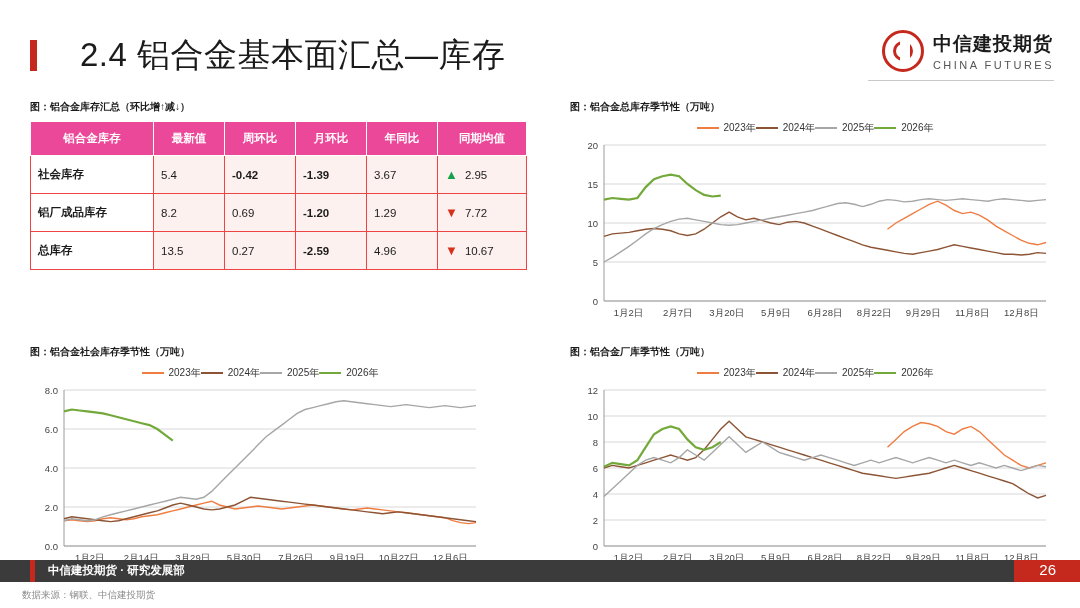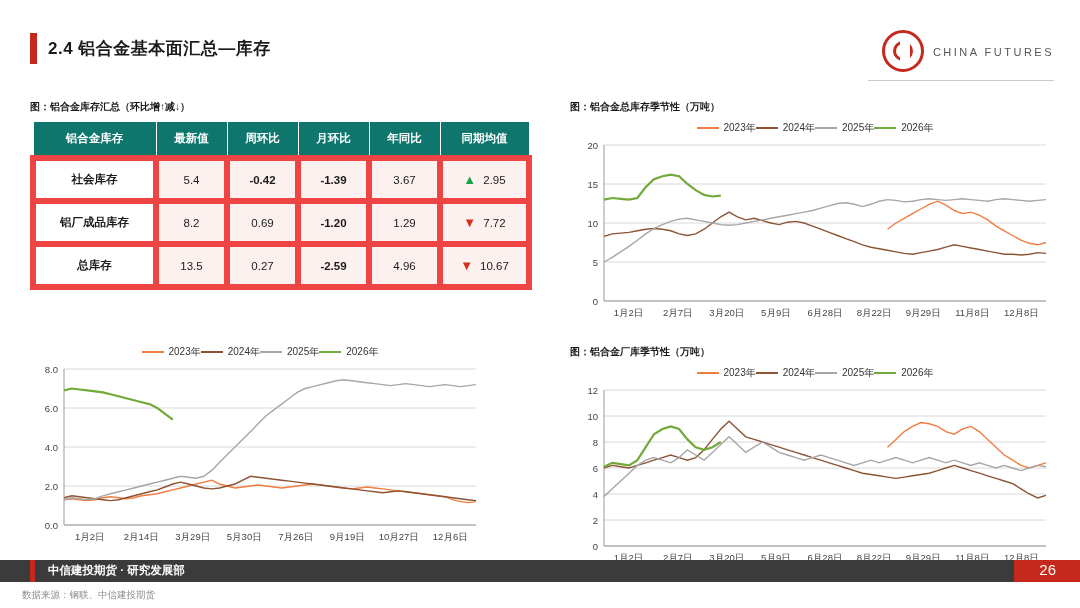--- a/index.html
+++ b/index.html
@@ -11,22 +11,23 @@
     overflow:hidden;
   }
   
   .title-bar{
     position:absolute;left:30px;top:33px;display:flex;align-items:center;
   }
   .title-accent{
     width:7px;height:31px;background:#c5281c;margin-right:11px;
   }
   .page-title{
-    font-size:17px;font-weight:bold;color:#1b1b1b;letter-spacing:0.5px;
+    font-size:33px;font-weight:normal;color:#1b1b1b;letter-spacing:0.5px;
     white-space:nowrap;
+    margin-left:32px;
   }
   .logo{
     position:absolute;right:26px;top:30px;display:flex;align-items:center;
   }
   .logo-mark{
     width:42px;height:42px;border-radius:50%;border:3px solid #c5281c;
     position:relative;margin-right:9px;box-sizing:border-box;
   }
   .logo-mark:before{
     content:"";position:absolute;left:8px;top:8px;width:20px;height:20px;
@@ -46,25 +47,25 @@
   .panel{position:absolute;}
   .panel-caption{
     font-size:10px;font-weight:bold;color:#1b1b1b;margin-bottom:7px;white-space:nowrap;
   }
 
   
   table.summary{
     border-collapse:collapse;font-size:11.5px;
   }
   table.summary th{
-    background:#0f766e;color:#ffffff;font-weight:bold;
+    background:#ec4899;color:#ffffff;font-weight:bold;
     padding:9px 7px;border:1px solid #ffffff;text-align:center;white-space:nowrap;
   }
   table.summary td{
-    padding:11px 7px;border:6px solid #ef4444;text-align:center;white-space:nowrap;
+    padding:11px 7px;border:1px solid #ef4444;text-align:left;white-space:nowrap;
     background:#fdf1f0;color:#1b1b1b;
   }
   table.summary td.name{background:#ffffff;font-weight:bold;}
   .neg{color:#16a34a;font-weight:bold;}
   .pos{color:#e8431f;}
   .arrow-up{color:#17a24a;font-size:13px;}
   .arrow-dn{color:#d6311b;font-size:13px;}
   .val-cell{display:inline-flex;align-items:center;gap:7px;justify-content:center;}
 
   
@@ -104,20 +105,21 @@
 <body>
 
 <div class="title-bar">
   <div class="title-accent"></div>
   <div class="page-title">2.4 铝合金基本面汇总—库存</div>
 </div>
 
 <div class="logo">
   <div class="logo-mark"></div>
   <div class="logo-text">
+    <div class="cn">中信建投期货</div>
     <div class="en">CHINA FUTURES</div>
   </div>
 </div>
 <div class="logo-sep"></div>
 
 <div class="panel" style="left:30px;top:100px;">
   <div class="panel-caption">图：铝合金库存汇总（环比增↑减↓）</div>
   <table class="summary">
     <thead>
       <tr>
@@ -218,20 +220,21 @@
         <text x="451.44444444444446" y="179" text-anchor="middle" class="axis-label">12月8日</text>
         <path d="M317.5 92.2 L325.9 86.0 L334.2 81.3 L342.6 76.6 L350.9 72.0 L359.2 67.3 L367.6 64.2 L375.9 68.1 L384.3 73.5 L392.6 76.6 L400.9 75.1 L409.3 78.2 L417.6 82.9 L426.0 89.1 L434.3 93.8 L442.6 98.5 L451.0 103.2 L459.3 106.3 L467.7 107.8 L476.0 105.5" fill="none" stroke="#ef7d42" stroke-width="1.4"></path>
         <path d="M34.0 99.3 L42.3 96.9 L50.7 96.1 L59.0 95.4 L67.4 93.8 L75.7 92.2 L84.0 91.5 L92.4 92.2 L100.7 93.8 L109.1 96.9 L117.4 98.5 L125.7 96.9 L134.1 92.2 L142.4 86.0 L150.8 79.8 L159.1 75.1 L167.4 79.8 L175.8 82.9 L184.1 81.3 L192.5 83.7 L200.8 86.0 L209.1 87.6 L217.5 85.2 L225.8 84.4 L234.2 86.0 L242.5 89.1 L250.8 92.2 L259.2 95.4 L267.5 98.5 L275.8 101.6 L284.2 104.7 L292.5 107.8 L300.9 110.2 L309.2 111.7 L317.5 113.3 L325.9 114.9 L334.2 116.4 L342.6 117.2 L350.9 115.6 L359.2 114.1 L367.6 112.5 L375.9 110.2 L384.3 107.8 L392.6 109.4 L400.9 111.0 L409.3 112.5 L417.6 114.1 L426.0 115.6 L434.3 117.2 L442.6 117.2 L451.0 118.0 L459.3 117.2 L467.7 115.6 L476.0 116.4" fill="none" stroke="#8c5434" stroke-width="1.4"></path>
         <path d="M34.0 125.0 L42.3 120.3 L50.7 114.9 L59.0 109.4 L67.4 103.2 L75.7 96.9 L84.0 91.5 L92.4 87.6 L100.7 84.4 L109.1 82.1 L117.4 81.3 L125.7 82.9 L134.1 84.4 L142.4 86.0 L150.8 87.6 L159.1 88.3 L167.4 87.6 L175.8 86.0 L184.1 84.4 L192.5 82.9 L200.8 81.3 L209.1 79.8 L217.5 78.2 L225.8 76.6 L234.2 75.1 L242.5 73.5 L250.8 71.2 L259.2 68.8 L267.5 66.5 L275.8 65.7 L284.2 67.3 L292.5 69.6 L300.9 67.3 L309.2 64.2 L317.5 62.6 L325.9 63.4 L334.2 64.9 L342.6 64.2 L350.9 62.6 L359.2 61.8 L367.6 62.6 L375.9 63.4 L384.3 62.6 L392.6 61.8 L400.9 62.6 L409.3 63.4 L417.6 64.2 L426.0 62.6 L434.3 61.8 L442.6 62.6 L451.0 63.4 L459.3 64.2 L467.7 63.4 L476.0 62.6" fill="none" stroke="#a6a6a6" stroke-width="1.4"></path>
         <path d="M34.0 62.6 L42.3 61.0 L50.7 61.8 L59.0 62.6 L67.4 61.0 L75.7 50.1 L84.0 42.3 L92.4 39.2 L100.7 37.6 L109.1 39.2 L117.4 47.0 L125.7 53.2 L134.1 57.9 L142.4 59.5 L150.8 58.7" fill="none" stroke="#73a93a" stroke-width="2.2"></path>
       </svg>
     </div>
 </div>
 
 <div class="panel" style="left:30px;top:345px;width:460px;">
+  <div class="panel-caption">图：铝合金社会库存季节性（万吨）</div>
   <div class="legend">
       <span class="legend-item">
         <span class="legend-swatch" style="background: rgb(239, 125, 66);"></span>
         <span>2023年</span>
       </span>
       <span class="legend-item">
         <span class="legend-swatch" style="background: rgb(140, 84, 52);"></span>
         <span>2024年</span>
       </span>
       <span class="legend-item">

